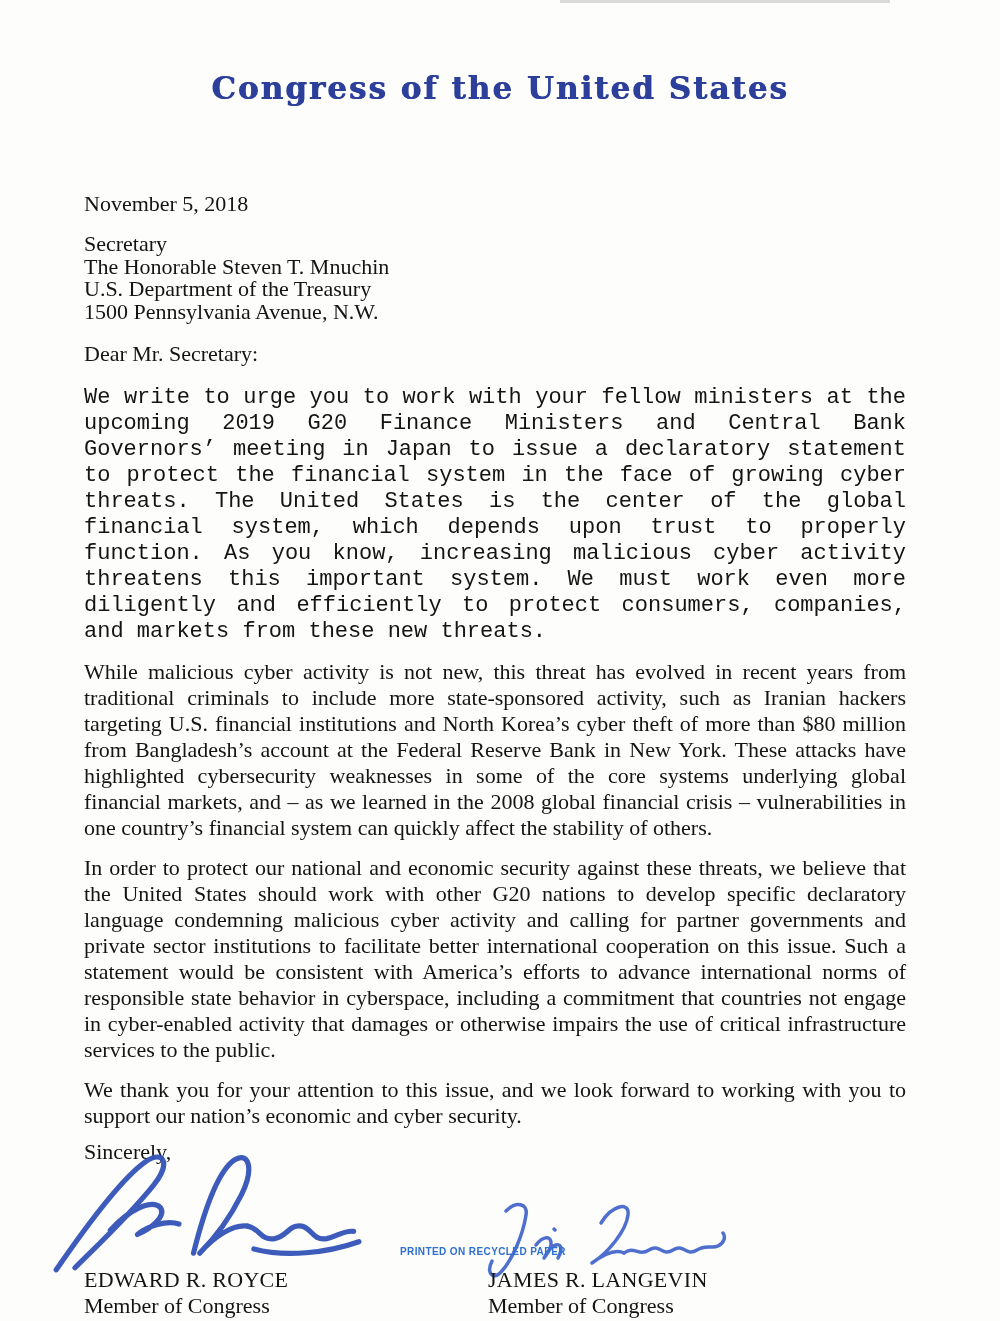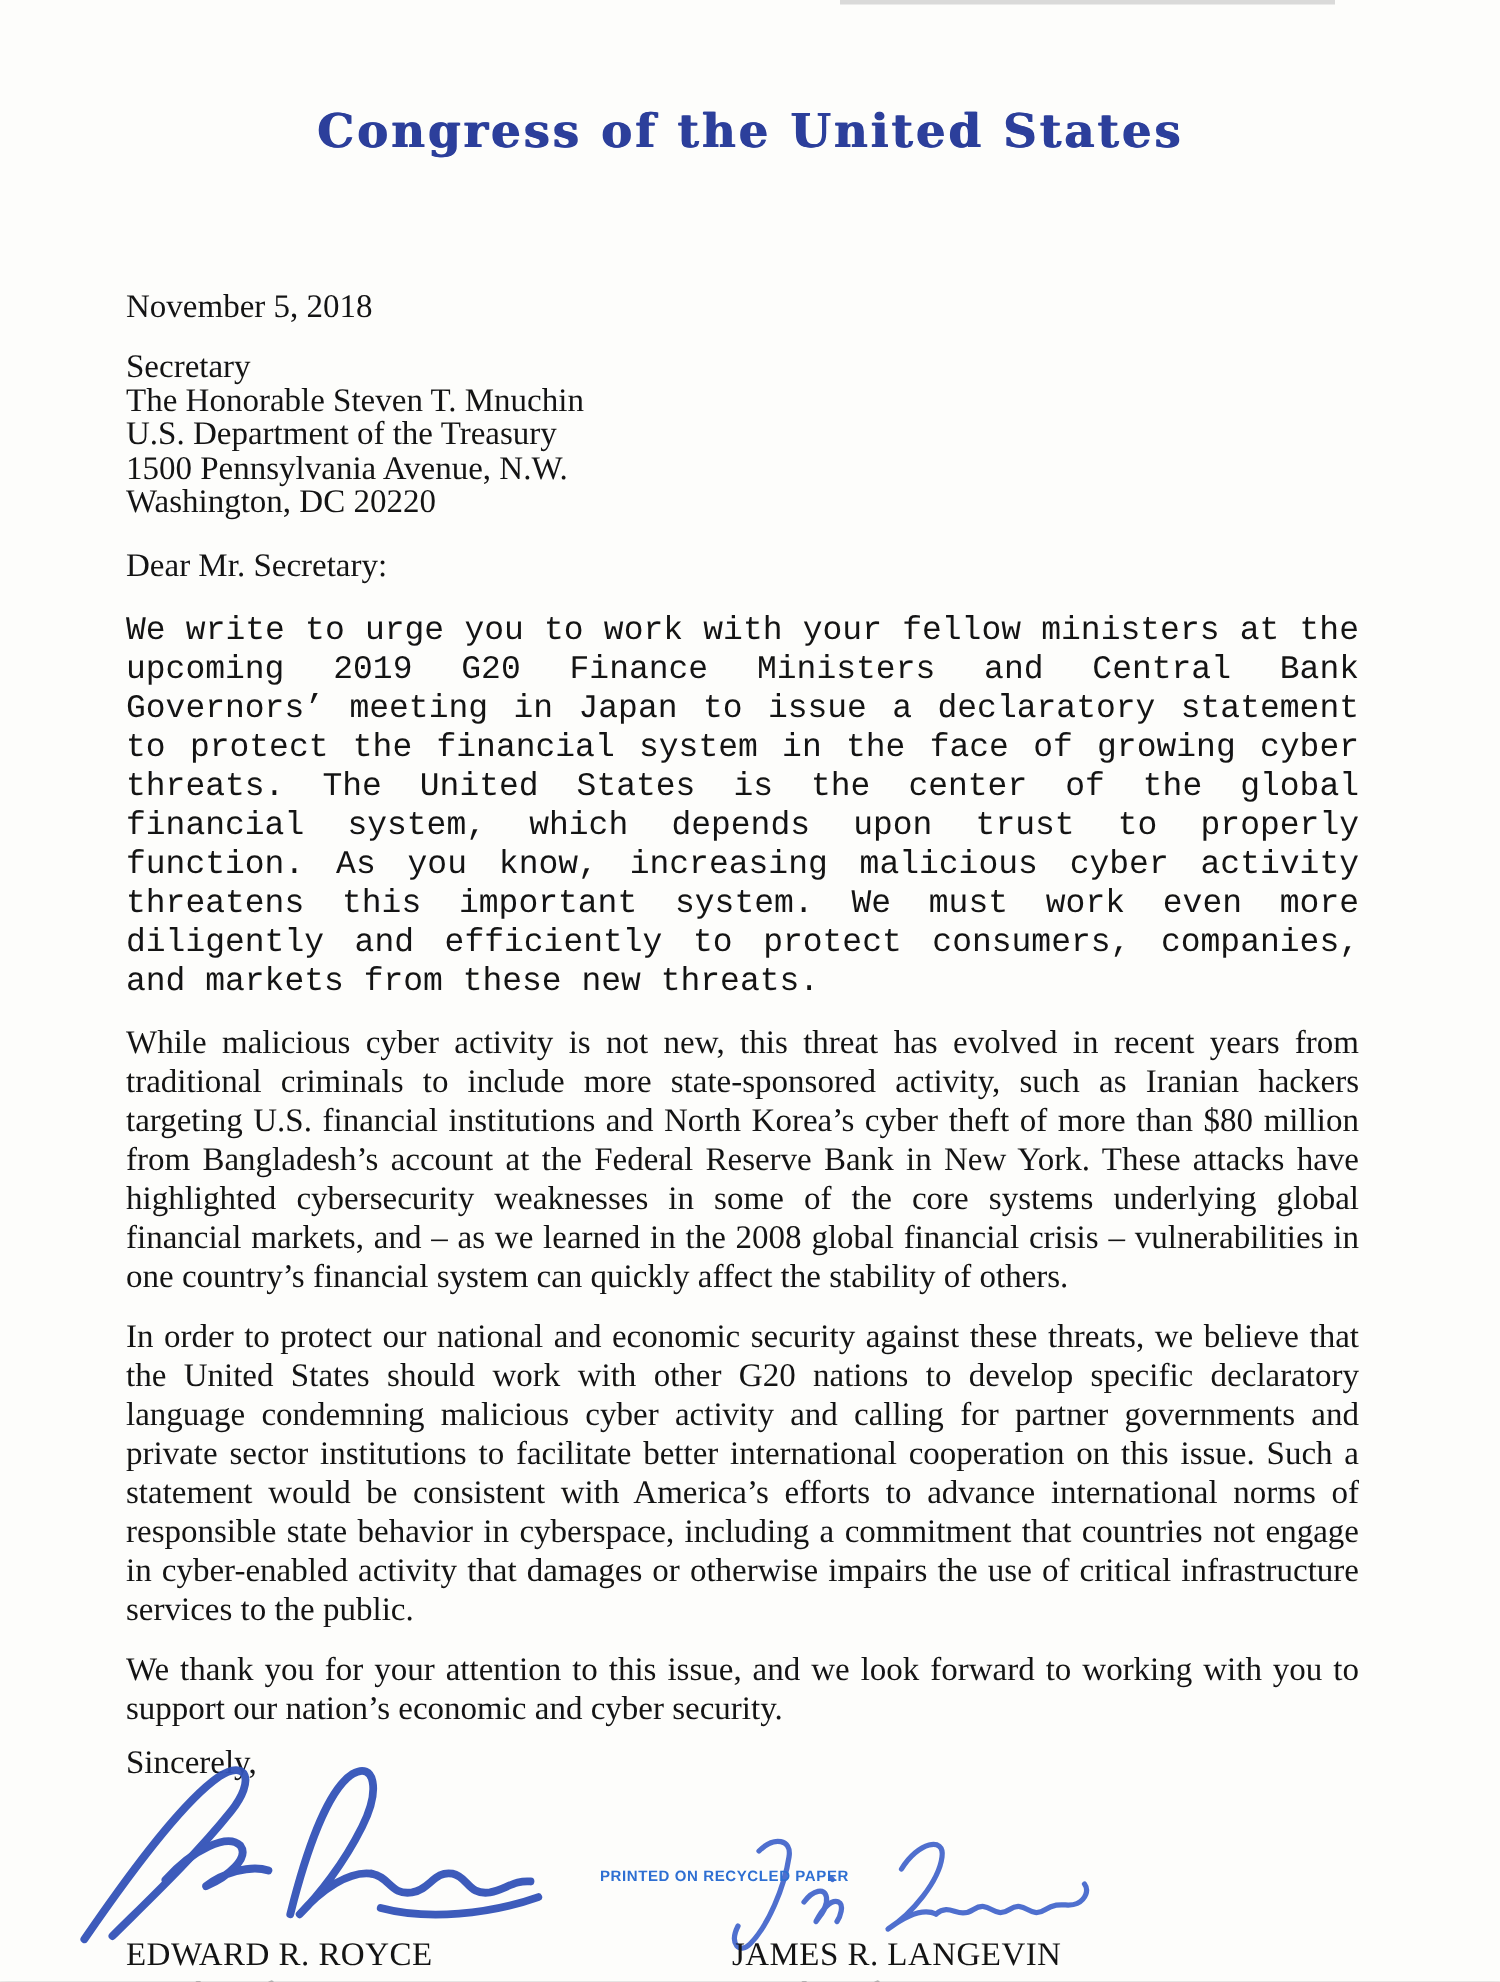--- a/index.html
+++ b/index.html
@@ -74,21 +74,20 @@
 
   <div class="letter-body">
 
     <div class="date-line">November 5, 2018</div>
 
     <div class="recipient-block">
       <div>Secretary</div>
       <div>The Honorable Steven T. Mnuchin</div>
       <div>U.S. Department of the Treasury</div>
       <div>1500 Pennsylvania Avenue, N.W.</div>
-      <div>Washington, DC 20220</div>
     </div>
 
     <div class="salutation">Dear Mr. Secretary:</div>
 
     <p class="body-paragraph first">We write to urge you to work with your fellow ministers at the upcoming 2019 G20 Finance Ministers and Central Bank Governors’ meeting in Japan to issue a declaratory statement to protect the financial system in the face of growing cyber threats. The United States is the center of the global financial system, which depends upon trust to properly function. As you know, increasing malicious cyber activity threatens this important system. We must work even more diligently and efficiently to protect consumers, companies, and markets from these new threats.</p>
     <p class="body-paragraph">While malicious cyber activity is not new, this threat has evolved in recent years from traditional criminals to include more state-sponsored activity, such as Iranian hackers targeting U.S. financial institutions and North Korea’s cyber theft of more than $80 million from Bangladesh’s account at the Federal Reserve Bank in New York. These attacks have highlighted cybersecurity weaknesses in some of the core systems underlying global financial markets, and – as we learned in the 2008 global financial crisis – vulnerabilities in one country’s financial system can quickly affect the stability of others.</p>
     <p class="body-paragraph">In order to protect our national and economic security against these threats, we believe that the United States should work with other G20 nations to develop specific declaratory language condemning malicious cyber activity and calling for partner governments and private sector institutions to facilitate better international cooperation on this issue. Such a statement would be consistent with America’s efforts to advance international norms of responsible state behavior in cyberspace, including a commitment that countries not engage in cyber-enabled activity that damages or otherwise impairs the use of critical infrastructure services to the public.</p>
     <p class="body-paragraph">We thank you for your attention to this issue, and we look forward to working with you to support our nation’s economic and cyber security.</p>
 
     <div class="closing">Sincerely,</div>

